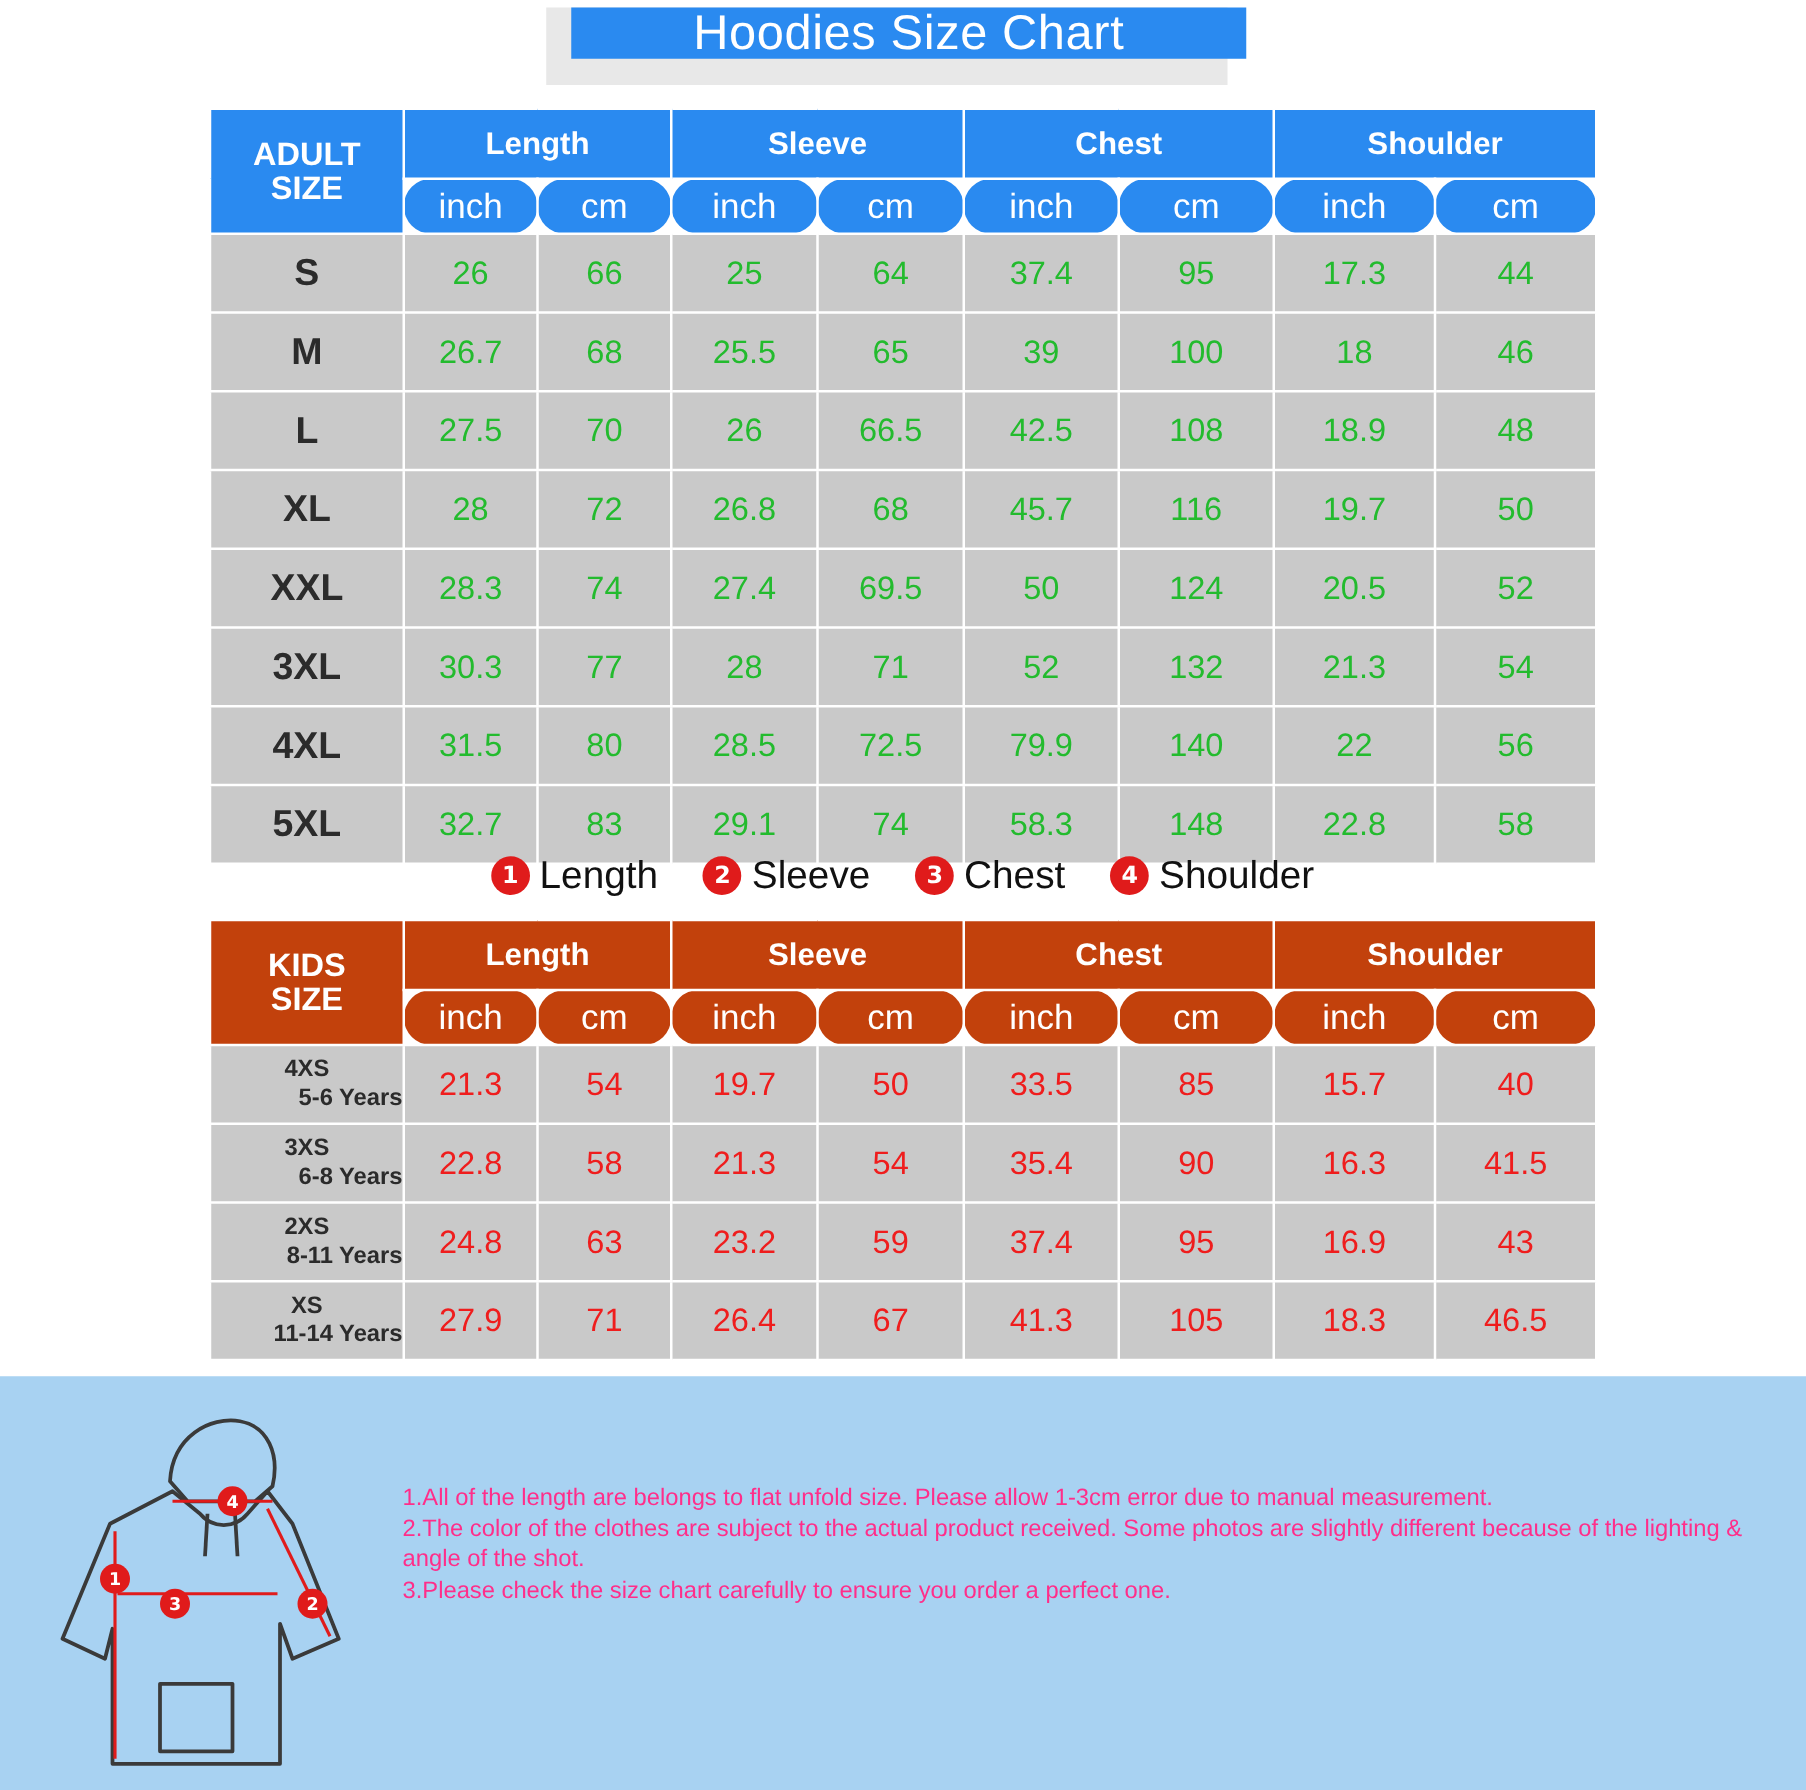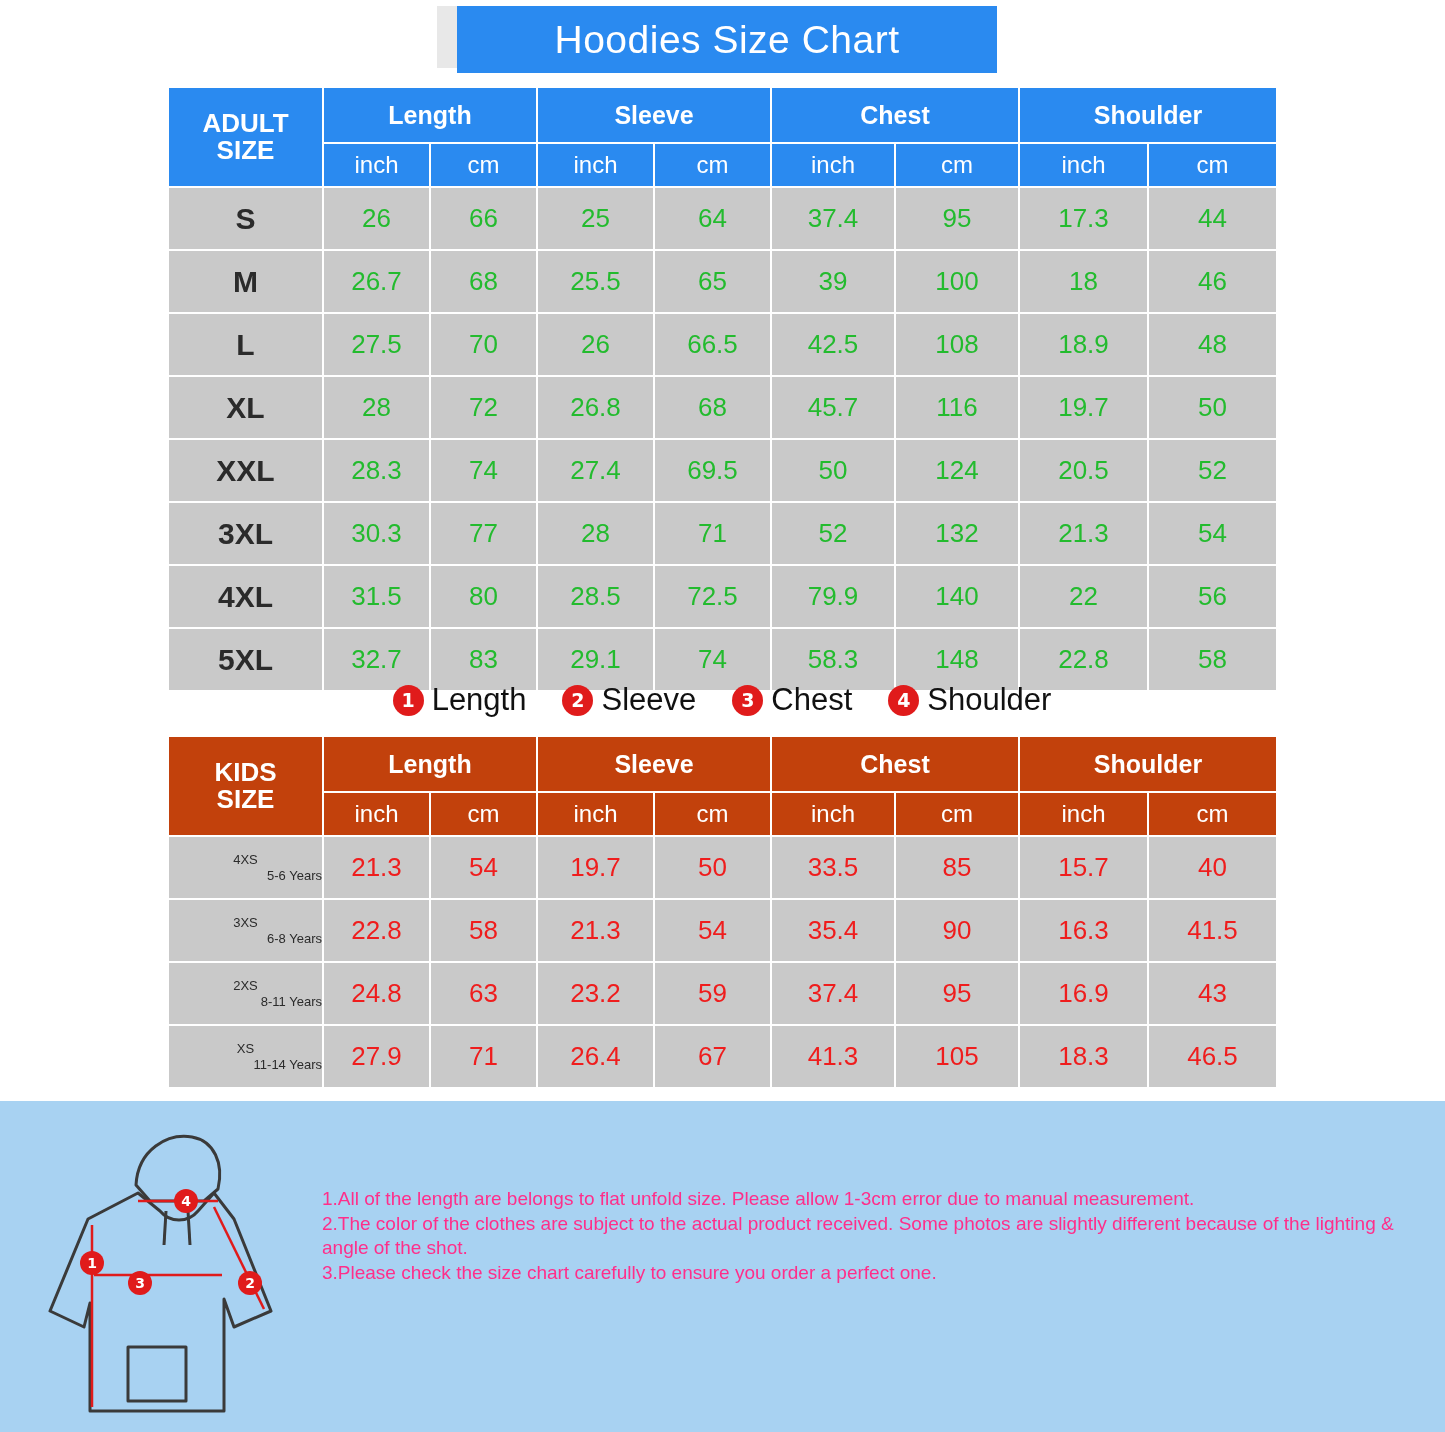--- a/index.html
+++ b/index.html
@@ -29,21 +29,21 @@
     top: 6px;
     width: 545px;
     height: 62px;
     background: #e8e8e8;
   }
   .title-bar {
     position: absolute;
     left: 20px;
     top: 0px;
     width: 540px;
-    height: 67px;
+    height: 41px;
     background: #2a8af0;
     display: flex;
     align-items: center;
     justify-content: center;
   }
   .title-text {
     color: #ffffff;
     font-size: 39px;
     letter-spacing: 0.5px;
     white-space: nowrap;
@@ -76,23 +76,24 @@
   .hdr-green {
     background: #c2410c;
     color: #ffffff;
     font-weight: bold;
   }
   .grp-label {
     font-size: 25px;
     height: 54px;
   }
   .unit-label {
-    font-size: 24px;
+    font-size: 28px;
     height: 42px;
     font-weight: normal;
+    border-radius: 22px;
   }
   .corner-cell {
     font-size: 26px;
     line-height: 1.05;
     font-weight: bold;
   }
   .body-cell {
     background: #c9c9c9;
     height: 61px;
     font-size: 26px;
@@ -103,22 +104,22 @@
     font-size: 30px;
     font-weight: bold;
     height: 61px;
   }
   .val-green { color: #23bb2e; }
   .val-red { color: #ef1d1d; }
 
   .kids-size-cell {
     background: #c9c9c9;
     color: #2b2b2b;
-    font-size: 13px;
-    font-weight: normal;
+    font-size: 19px;
+    font-weight: bold;
     line-height: 1.18;
     height: 61px;
   }
   .kids-size-cell .kl1 { display: block; }
   .kids-size-cell .kl2 { display: block; text-align: right; }
 
   
   .legend {
     position: absolute;
     left: 167px;

